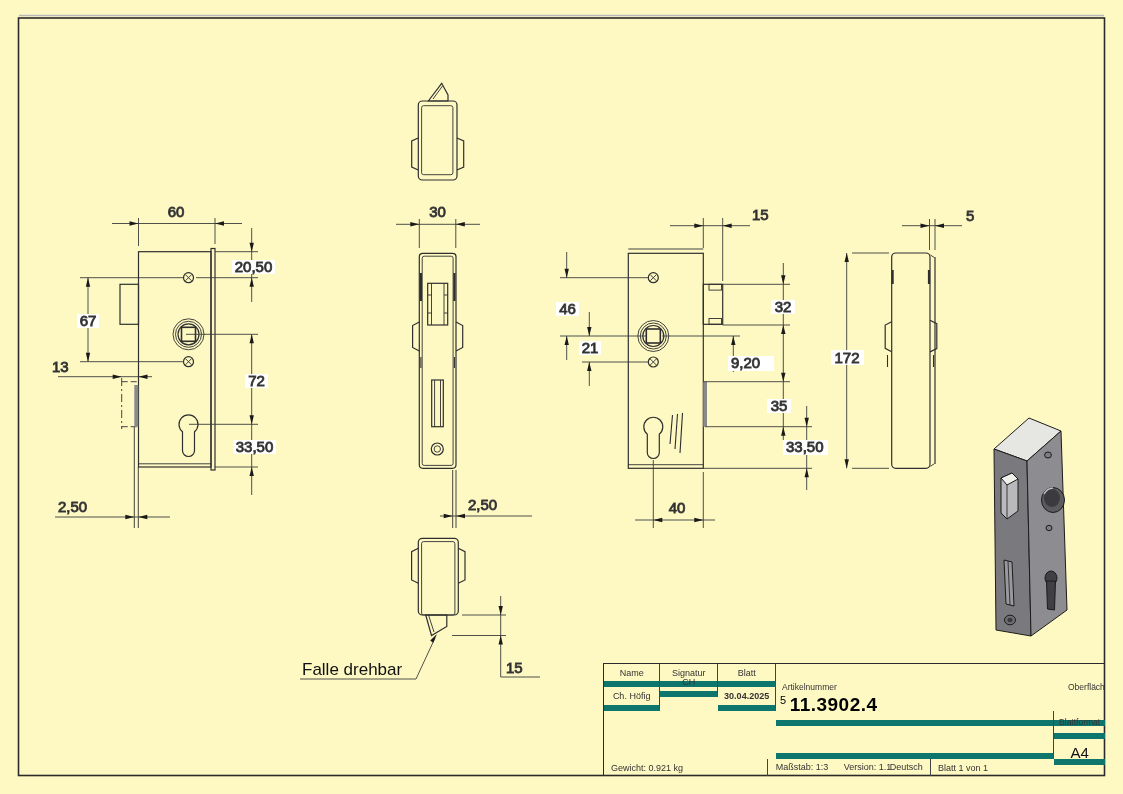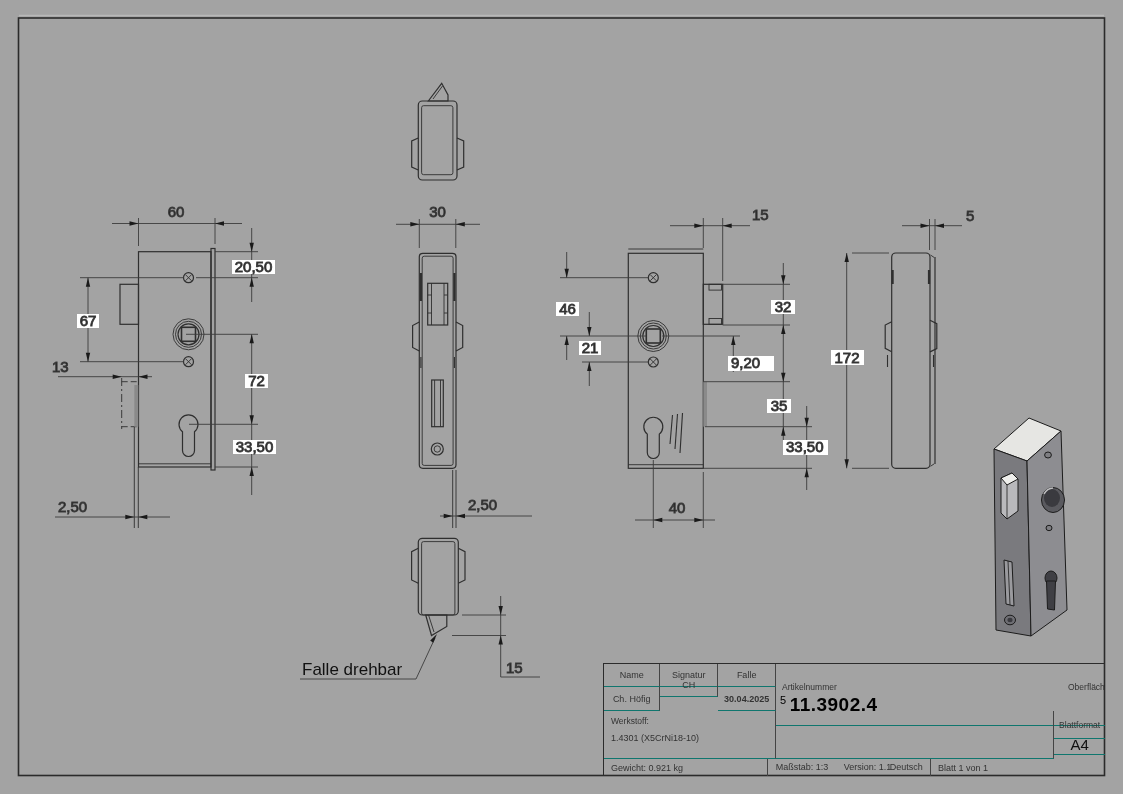--- a/index.html
+++ b/index.html
@@ -1,26 +1,26 @@
 <!DOCTYPE html>
 <html><head>
 <meta charset="utf-8">
 <style>
   html,body{margin:0;padding:0;background:#ffffff;}
-  #sheet{position:relative;width:1123px;height:794px;background:#a3a3a3;overflow:hidden;
+  #sheet{position:relative;width:1123px;height:794px;background:#fef9c3;overflow:hidden;
          font-family:"Liberation Sans", sans-serif;}
   svg text{font-family:"Liberation Sans", sans-serif;}
   .dim{font-size:15px;fill:#1a1a1a;}
   .callout{font-size:17px;fill:#111;}
   
   #tb{position:absolute;left:603px;top:663px;width:501px;height:112px;
       border-left:1.5px solid #2b2b2b;border-top:1.5px solid #2b2b2b;box-sizing:border-box;
       color:#333;}
   .cell{position:absolute;box-sizing:border-box;font-size:9px;color:#333;overflow:hidden;}
-  .br{border-right:1px solid #444;} .bb{border-bottom:1px solid #0f766e;}
+  .br{border-right:1px solid #444;} .bb{border-bottom:6px solid #0f766e;}
   .cc{display:flex;align-items:center;justify-content:center;text-align:center;}
   .cl{display:flex;align-items:center;padding-left:7px;}
   .lab{font-size:8.5px;color:#333;}
   .artnum{font-size:19px;font-weight:bold;color:#000;letter-spacing:.5px;}
   .artsup{font-size:11px;font-weight:normal;vertical-align:7px;margin-right:3px;}
   .a4{font-size:15px;color:#111;}
 </style>
 </head>
 <body>
 
@@ -357,39 +357,35 @@
       <ellipse cx="1051" cy="578" rx="6" ry="7" fill="#3f3f44"></ellipse>
       <polygon points="1046.5,581 1055.5,581 1054.5,610 1047.5,609" fill="#3f3f44"></polygon>
     </g>
   </g>
 </svg>
 
   
   <div id="tb">
     <div class="cell br bb cc" style="left:0;top:0;width:56.3px;height:23px;">Name</div>
     <div class="cell br bb cc" style="left:56.3px;top:0;width:58px;height:23px;">Signatur</div>
-    <div class="cell br bb cc" style="left:114.3px;top:0;width:57.7px;height:23px;">Falle</div>
+    <div class="cell br bb cc" style="left:114.3px;top:0;width:57.7px;height:23px;">Blatt</div>
     <div class="cell br bb cc" style="left:0;top:23px;width:56.3px;height:24px;">Ch. Höfig</div>
     <div class="cell br bb cc" style="left:56.3px;top:9px;width:58px;height:24px;">CH</div>
     <div class="cell br bb cc" style="left:114.3px;top:23px;width:57.7px;height:24px;font-weight:bold;">30.04.2025</div>
 
     <div class="cell bb" style="left:172px;top:0;width:329px;height:47px;margin-top:15px;">
       <span class="lab" style="position:absolute;left:6px;top:3px;">Artikelnummer</span>
       <span class="lab" style="position:absolute;left:292px;top:3px;">Oberfläche:</span>
 
       <div class="artnum" style="position:absolute;left:4px;top:15px;"><span class="artsup">5</span><span>11.3902.4</span></div>
     </div>
 
-    <div class="cell br bb" style="left:0;top:47px;width:172px;height:48px;">
-      <span class="lab" style="position:absolute;left:7px;top:5px;">Werkstoff:</span>
-      <span style="position:absolute;left:7px;top:22px;font-size:9px;">1.4301 (X5CrNi18-10)</span>
-    </div>
     <div class="cell br bb" style="left:172px;top:47px;width:278.3px;height:48px;"></div>
     <div class="cell bb cc lab" style="left:450.3px;top:47px;width:50.7px;height:28px;">Blattformat</div>
-    <div class="cell bb cc a4" style="left:450.3px;top:71px;width:50.7px;height:20px;">A4</div>
+    <div class="cell bb cc a4" style="left:450.3px;top:81px;width:50.7px;height:20px;">A4</div>
 
     <div class="cell br cl" style="left:0;top:95px;width:163.7px;height:17px;">Gewicht: 0.921 kg</div>
     <div class="cell br" style="left:163.7px;top:95px;width:163.3px;height:17px;text-decoration:underline;">
       <span style="position:absolute;left:8px;top:3px;">Maßstab: 1:3</span>
       <span style="position:absolute;left:76px;top:3px;">Version: 1.1</span>
       <span style="position:absolute;left:122px;top:3px;">Deutsch</span>
     </div>
     <div class="cell cl" style="left:327px;top:95px;width:174px;height:17px;">Blatt 1 von 1</div>
   </div>
 </div>

